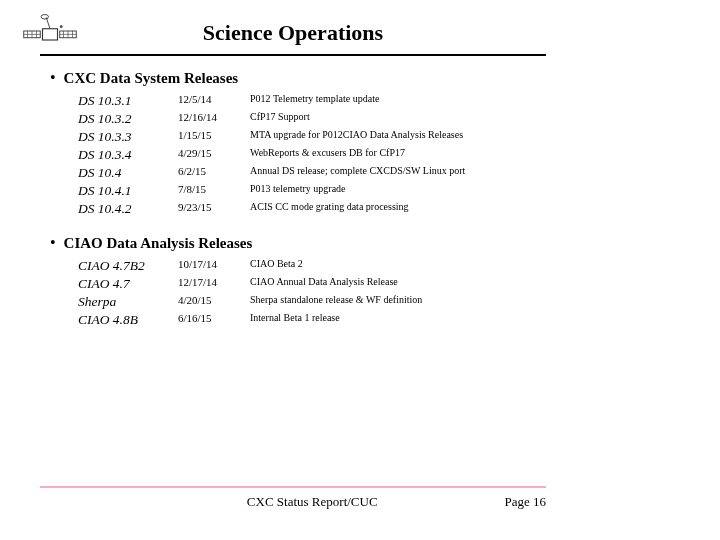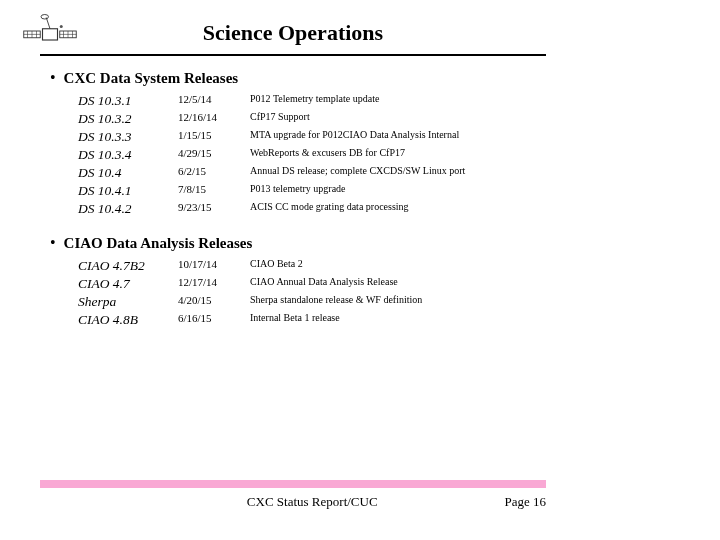--- a/index.html
+++ b/index.html
@@ -93,21 +93,21 @@
       width: 72px;
       flex-shrink: 0;
       font-size: 11px;
     }
 
     .col-desc {
       font-size: 10px;
     }
 
     .footer {
-      border-top: 8px solid #f9a8d4;
+      border-top: 2px solid #f9a8d4;
       display: flex;
       justify-content: space-between;
       align-items: center;
       padding-top: 6px;
       margin-top: auto;
     }
 
     .footer-center {
       flex: 1;
       text-align: center;
@@ -166,21 +166,21 @@
           <span class="col-desc">P012 Telemetry template update</span>
         </div>
         <div class="release-row">
           <span class="col-name">DS 10.3.2</span>
           <span class="col-date">12/16/14</span>
           <span class="col-desc">CfP17 Support</span>
         </div>
         <div class="release-row">
           <span class="col-name">DS 10.3.3</span>
           <span class="col-date">1/15/15</span>
-          <span class="col-desc">MTA upgrade for P012CIAO Data Analysis Internal</span>
+          <span class="col-desc">MTA upgrade for P012CIAO Data Analysis Releases</span>
         </div>
         <div class="release-row">
           <span class="col-name">DS 10.3.4</span>
           <span class="col-date">4/29/15</span>
           <span class="col-desc">WebReports &amp; excusers DB for CfP17</span>
         </div>
         <div class="release-row">
           <span class="col-name">DS 10.4</span>
           <span class="col-date">6/2/15</span>
           <span class="col-desc">Annual DS release; complete CXCDS/SW Linux port</span>

